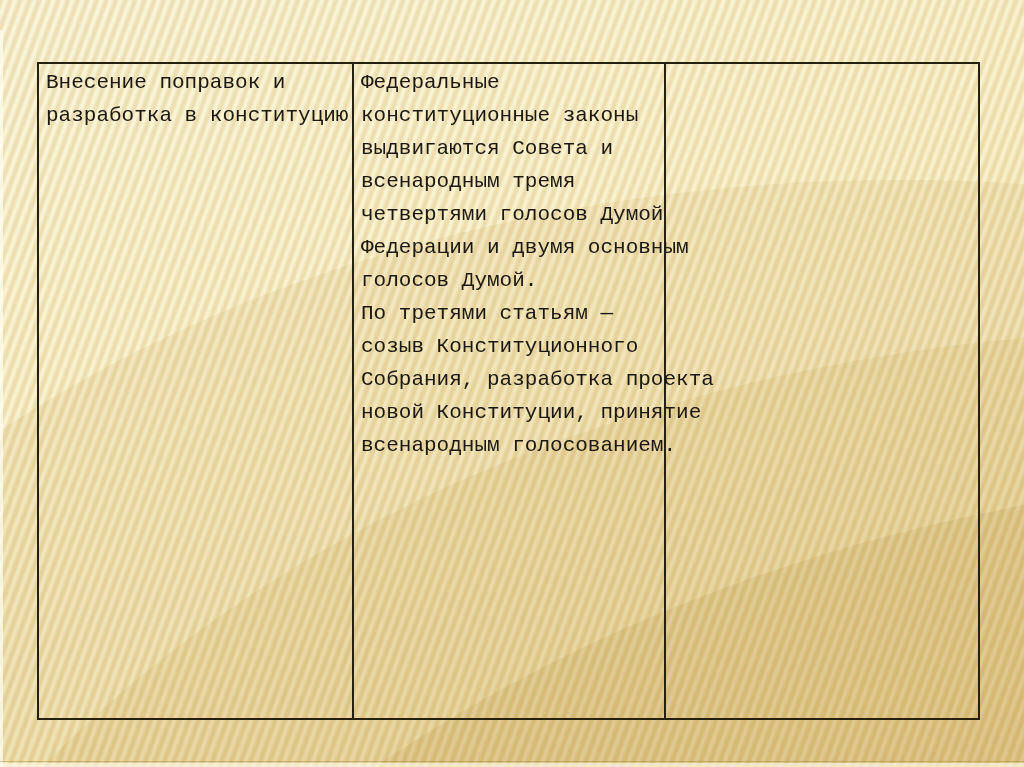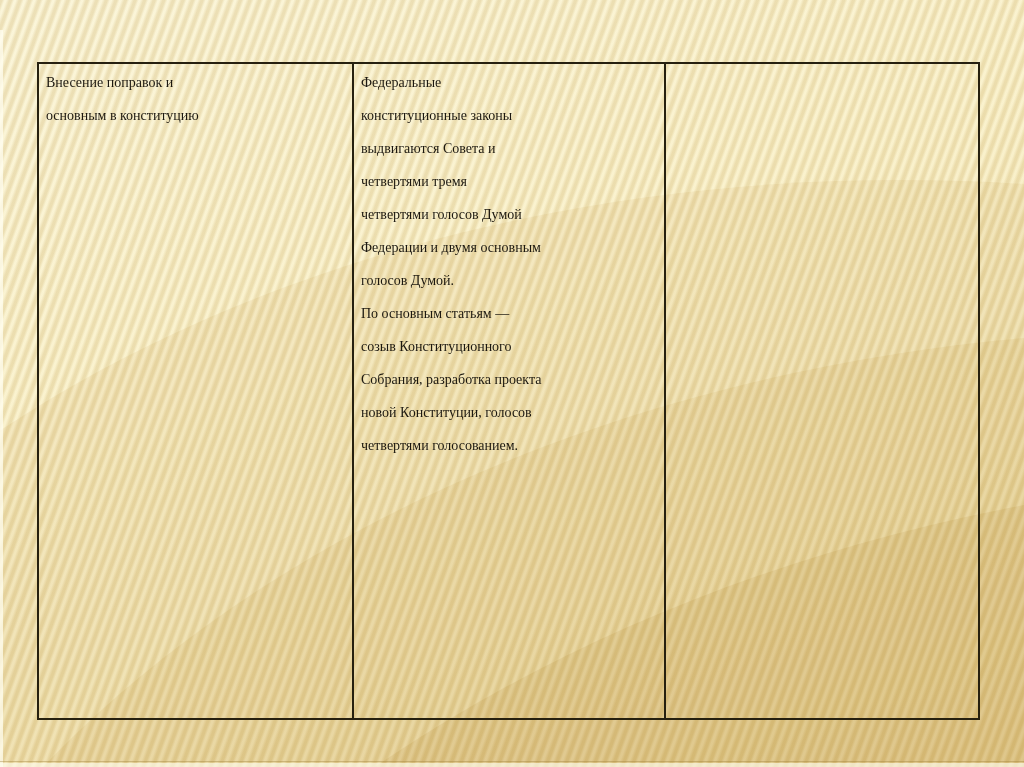--- a/index.html
+++ b/index.html
@@ -76,23 +76,24 @@
     width: 941px;
     height: 658px;
     border-collapse: collapse;
     table-layout: fixed;
   }
   table.grid td {
     border: 2px solid #26200f;
     vertical-align: top;
     background: transparent;
     padding: 2px 2px 2px 7px;
-    font-size: 14px;
+    font-size: 21px;
     line-height: 33px;
     color: #1c1810;
+    font-family: Liberation Mono, monospace;
   }
   .line {
     white-space: nowrap;
   }
 </style>
 </head>
 <body>
 
 <div class="slide">
 
@@ -107,34 +108,34 @@
   <table class="grid">
     <colgroup>
       <col style="width:315px">
       <col style="width:312px">
       <col style="width:314px">
     </colgroup>
     <tbody>
         <tr>
       <td>
             <div class="line">Внесение поправок и</div>
-            <div class="line">основным в конституцию</div>
+            <div class="line">разработка в конституцию</div>
           </td>
       <td>
             <div class="line">Федеральные</div>
             <div class="line">конституционные законы</div>
             <div class="line">выдвигаются Совета и</div>
-            <div class="line">четвертями тремя</div>
+            <div class="line">всенародным тремя</div>
             <div class="line">четвертями голосов Думой</div>
             <div class="line">Федерации и двумя основным</div>
             <div class="line">голосов Думой.</div>
-            <div class="line">По основным статьям —</div>
+            <div class="line">По третями статьям —</div>
             <div class="line">созыв Конституционного</div>
             <div class="line">Собрания, разработка проекта</div>
-            <div class="line">новой Конституции, голосов</div>
-            <div class="line">четвертями голосованием.</div>
+            <div class="line">новой Конституции, принятие</div>
+            <div class="line">всенародным голосованием.</div>
           </td>
       <td></td>
     </tr>
   </tbody>
     </table>
 
 </div>
 
 </body></html>

